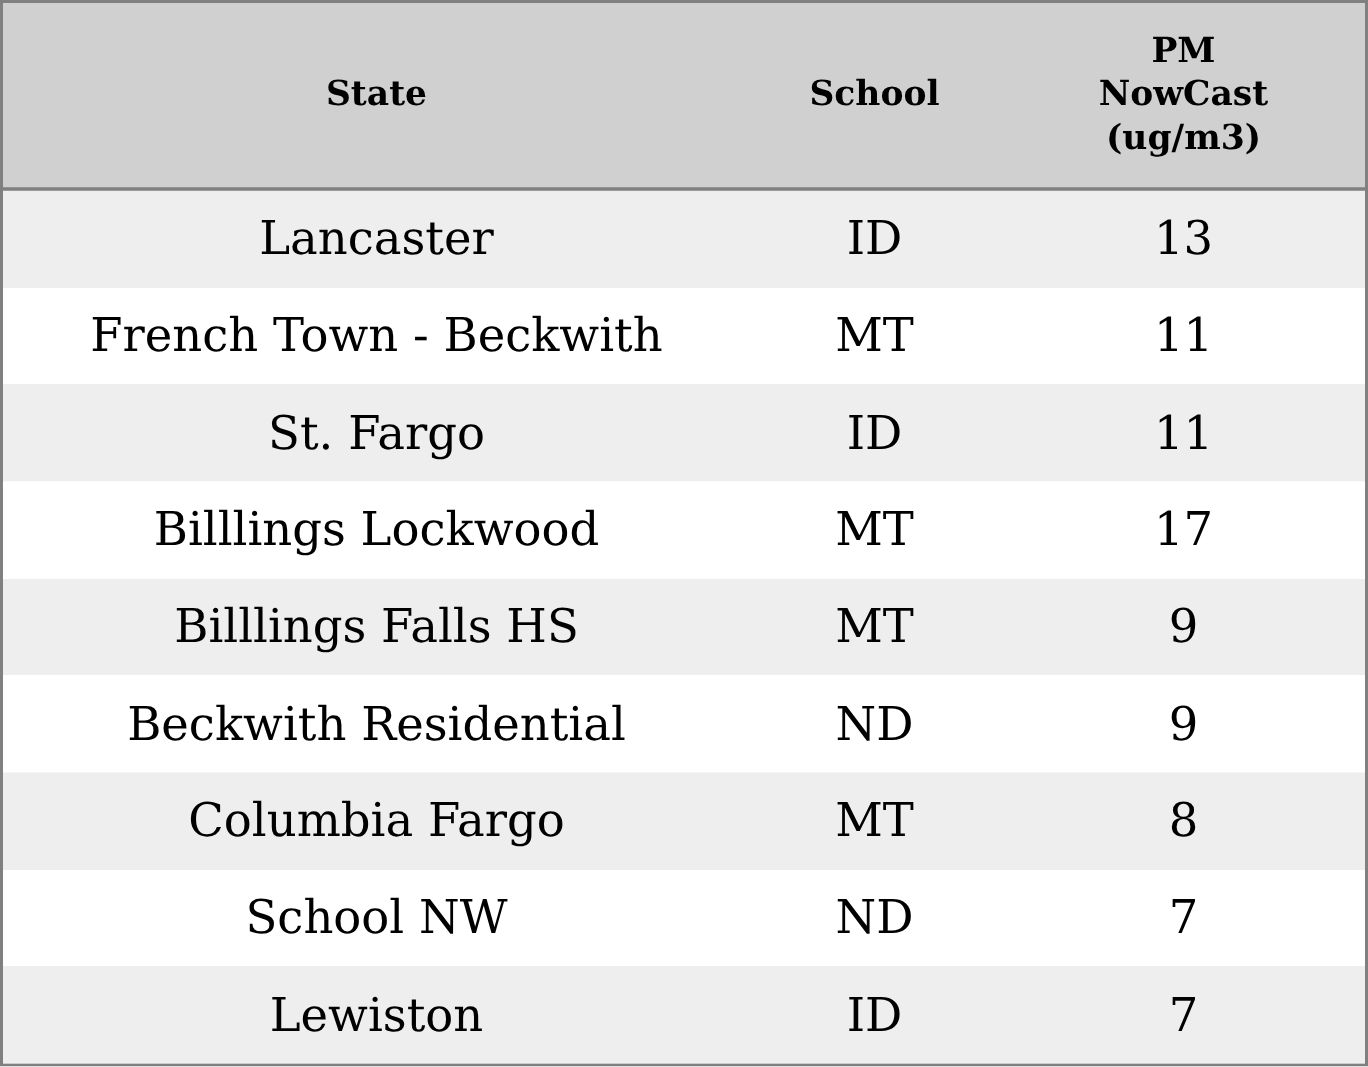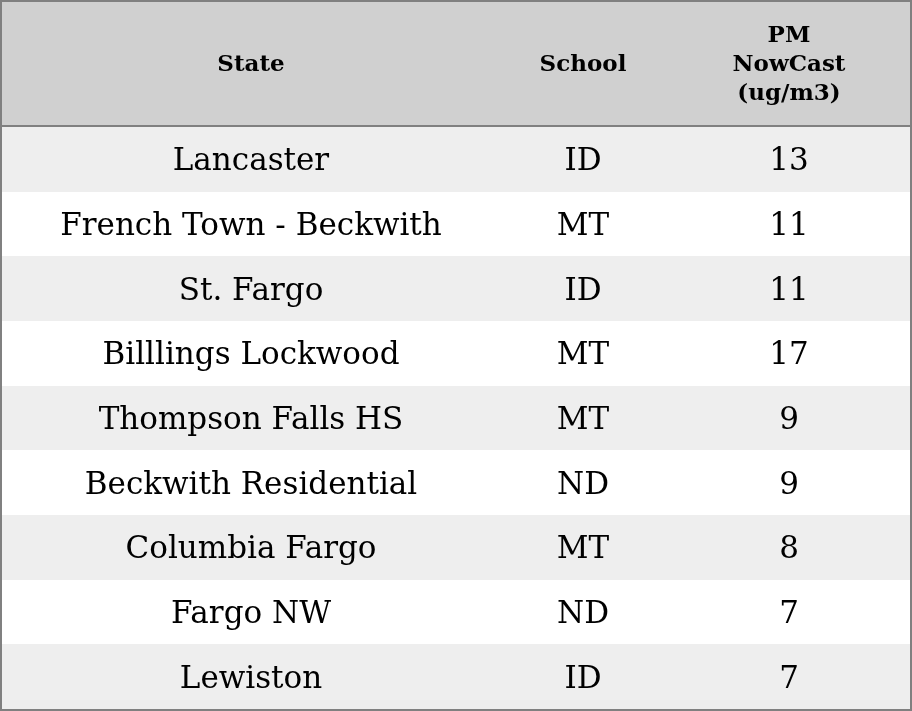--- a/index.html
+++ b/index.html
@@ -89,36 +89,36 @@
         <td>St. Fargo</td>
         <td>ID</td>
         <td>11</td>
       </tr>
       <tr>
         <td>Billlings Lockwood</td>
         <td>MT</td>
         <td>17</td>
       </tr>
       <tr>
-        <td>Thompson Falls HS</td>
+        <td>Billlings Falls HS</td>
         <td>MT</td>
         <td>9</td>
       </tr>
       <tr>
         <td>Beckwith Residential</td>
         <td>ND</td>
         <td>9</td>
       </tr>
       <tr>
         <td>Columbia Fargo</td>
         <td>MT</td>
         <td>8</td>
       </tr>
       <tr>
-        <td>Fargo NW</td>
+        <td>School NW</td>
         <td>ND</td>
         <td>7</td>
       </tr>
       <tr>
         <td>Lewiston</td>
         <td>ID</td>
         <td>7</td>
       </tr>
     </tbody>
   </table>

